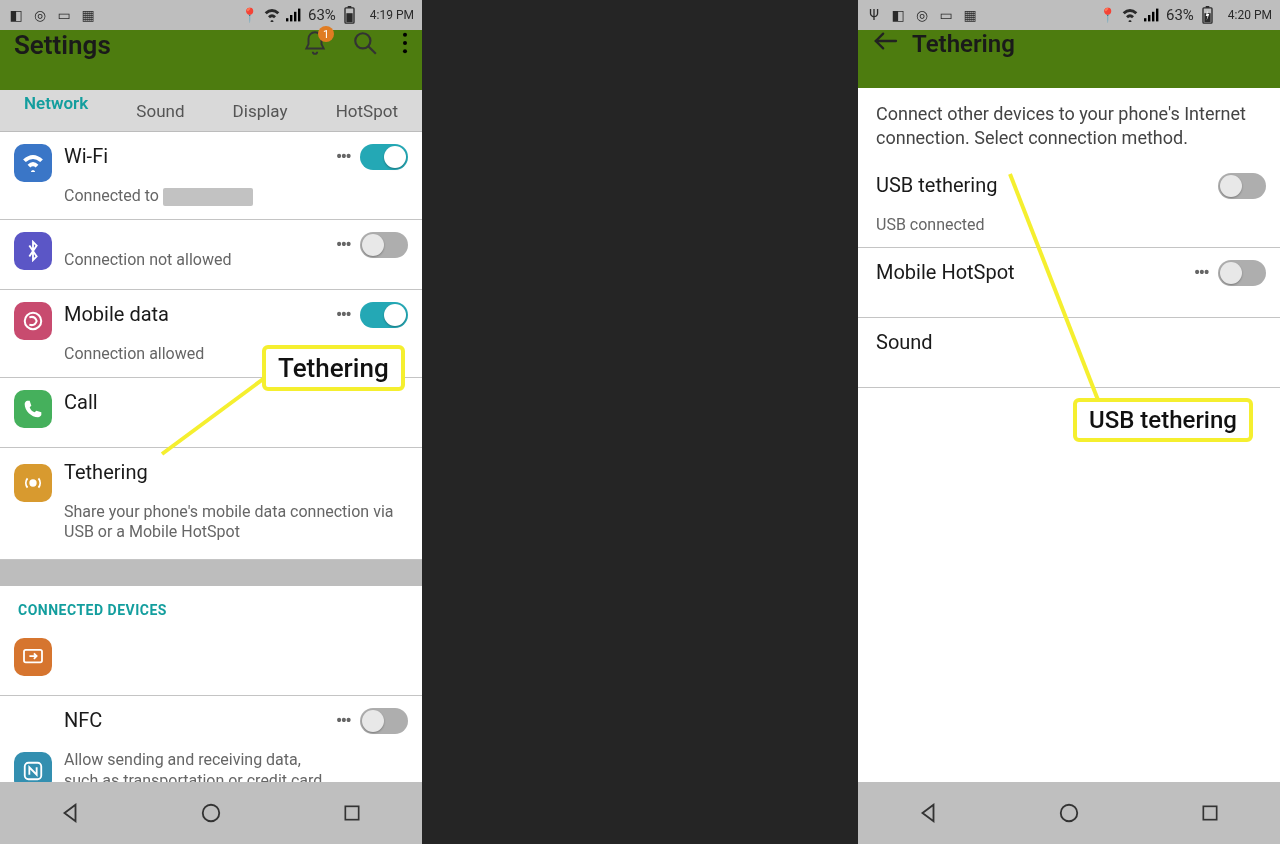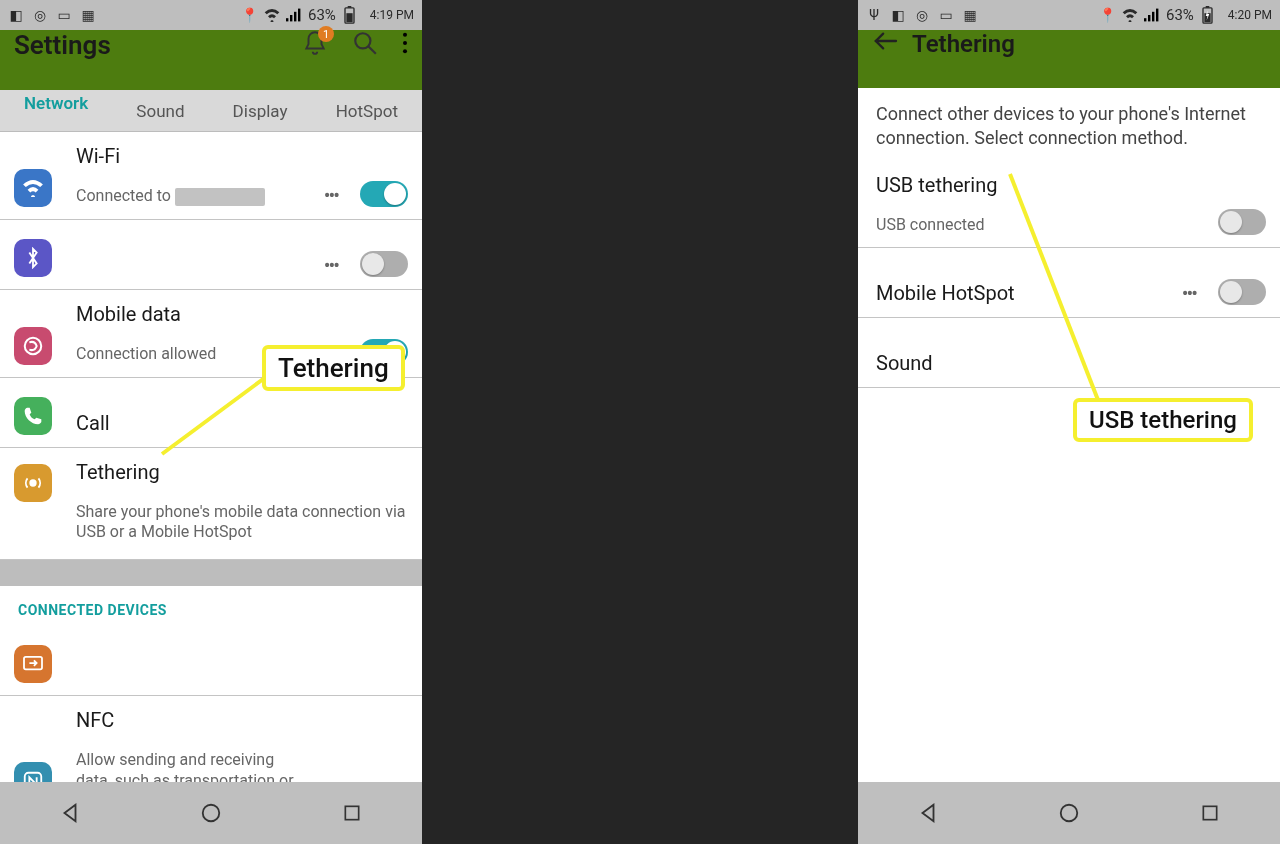--- a/index.html
+++ b/index.html
@@ -102,25 +102,24 @@
   }
   .body .desc {
     padding: 14px 18px 10px 18px;
     font-size: 18px;
     color: #444;
     line-height: 1.35;
   }
   .list { }
   .row {
     display: flex;
-    align-items: flex-end;
+    align-items: flex-start;
     padding: 12px 14px 12px 14px;
     min-height: 70px;
     border-bottom: 1px solid #c4c4c4;
-    gap: 12px;
   }
   .row:last-child { border-bottom: none; }
   .row .icon-slot {
     width: 38px; height: 38px;
     border-radius: 10px;
     margin-right: 12px;
     display: flex; align-items: center; justify-content: center;
     color: #fff;
     flex-shrink: 0;
   }
@@ -312,20 +311,21 @@
           </div>
       </div>
 
       <div class="row">
         <div class="icon-slot ic-bt">
           <svg width="14" height="22" viewBox="0 0 14 24" fill="none" stroke="#fff" stroke-width="2">
               <path d="M3 6 L11 18 L7 22 L7 2 L11 6 L3 18"></path>
             </svg>
         </div>
         <div class="textcol">
+          <div class="sub-text">Connection not allowed</div>
         </div>
         <span class="dots">•••</span>
         <div class="toggle">
             <div class="knob"></div>
           </div>
       </div>
 
       <div class="row">
         <div class="icon-slot ic-data">
           <svg width="22" height="22" viewBox="0 0 24 24" fill="none" stroke="#fff" stroke-width="2.2">

